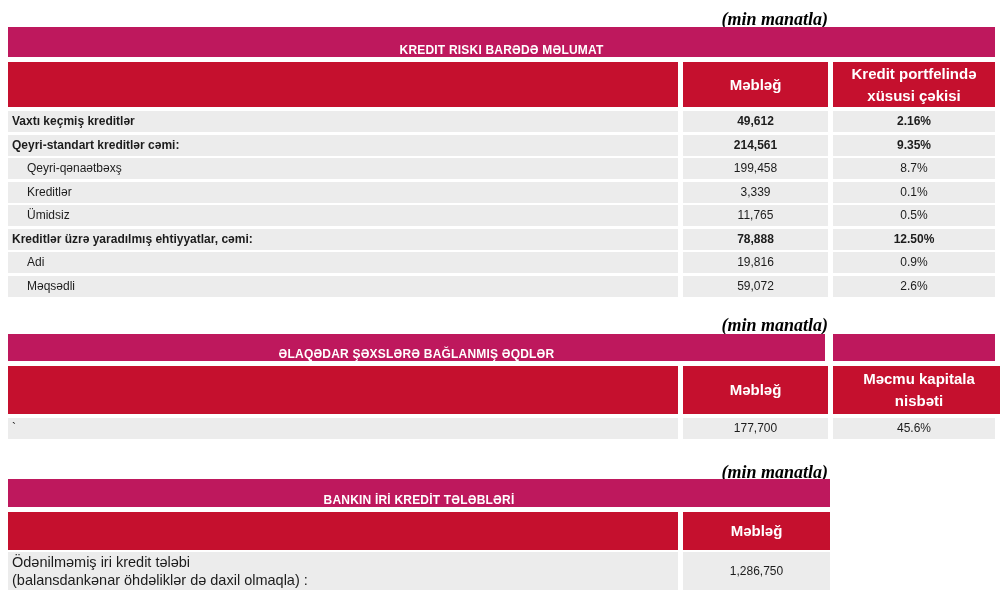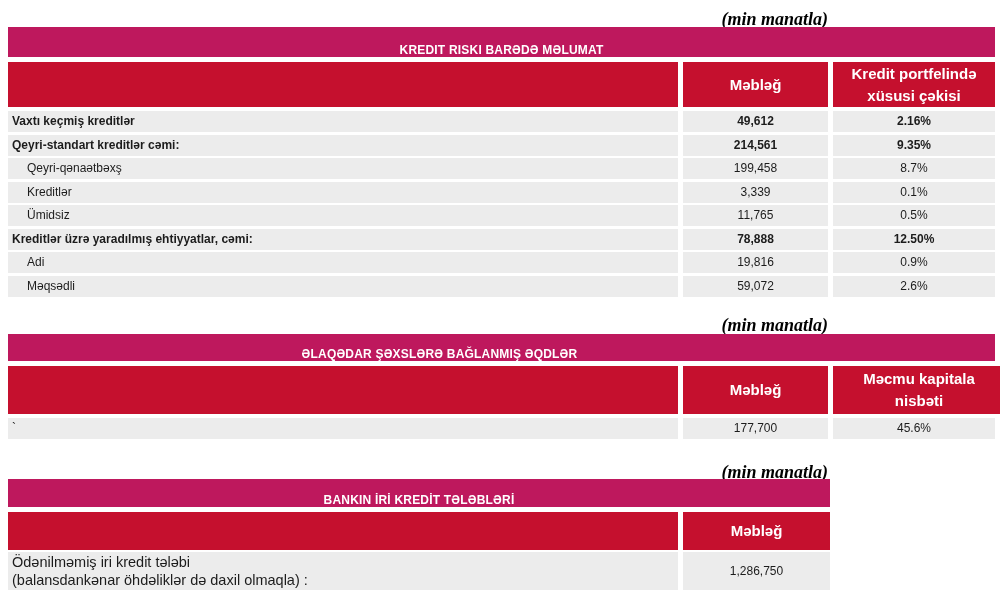--- a/index.html
+++ b/index.html
@@ -99,21 +99,21 @@
     </div>
     <div class="drow indent">
       <div class="cell c-label">Məqsədli</div>
       <div class="cell c-amount">59,072</div>
       <div class="cell c-share">2.6%</div>
     </div>
   </div>
 
   <div class="unit-note" style="top:315px;">(min manatla)</div>
 
-  <div class="title-bar" style="top:334px; width:817px; height:27px;padding-left:23px;">
+  <div class="title-bar" style="top:334px; width:817px; height:27px;">
     <span>ƏLAQƏDAR ŞƏXSLƏRƏ BAĞLANMIŞ ƏQDLƏR</span>
   </div>
   <div class="title-bar" style="top:334px; left:833px; width:162px; height:27px;"></div>
 
   <div class="hrow" style="top:366px; height:48px;">
     <div class="hcell" style="left:0; width:670px;"></div>
     <div class="hcell" style="left:675px; width:145px;">Məbləğ</div>
     <div class="hcell" style="left:825px; width:172px;">Məcmu kapitala nisbəti</div>
   </div>
 

